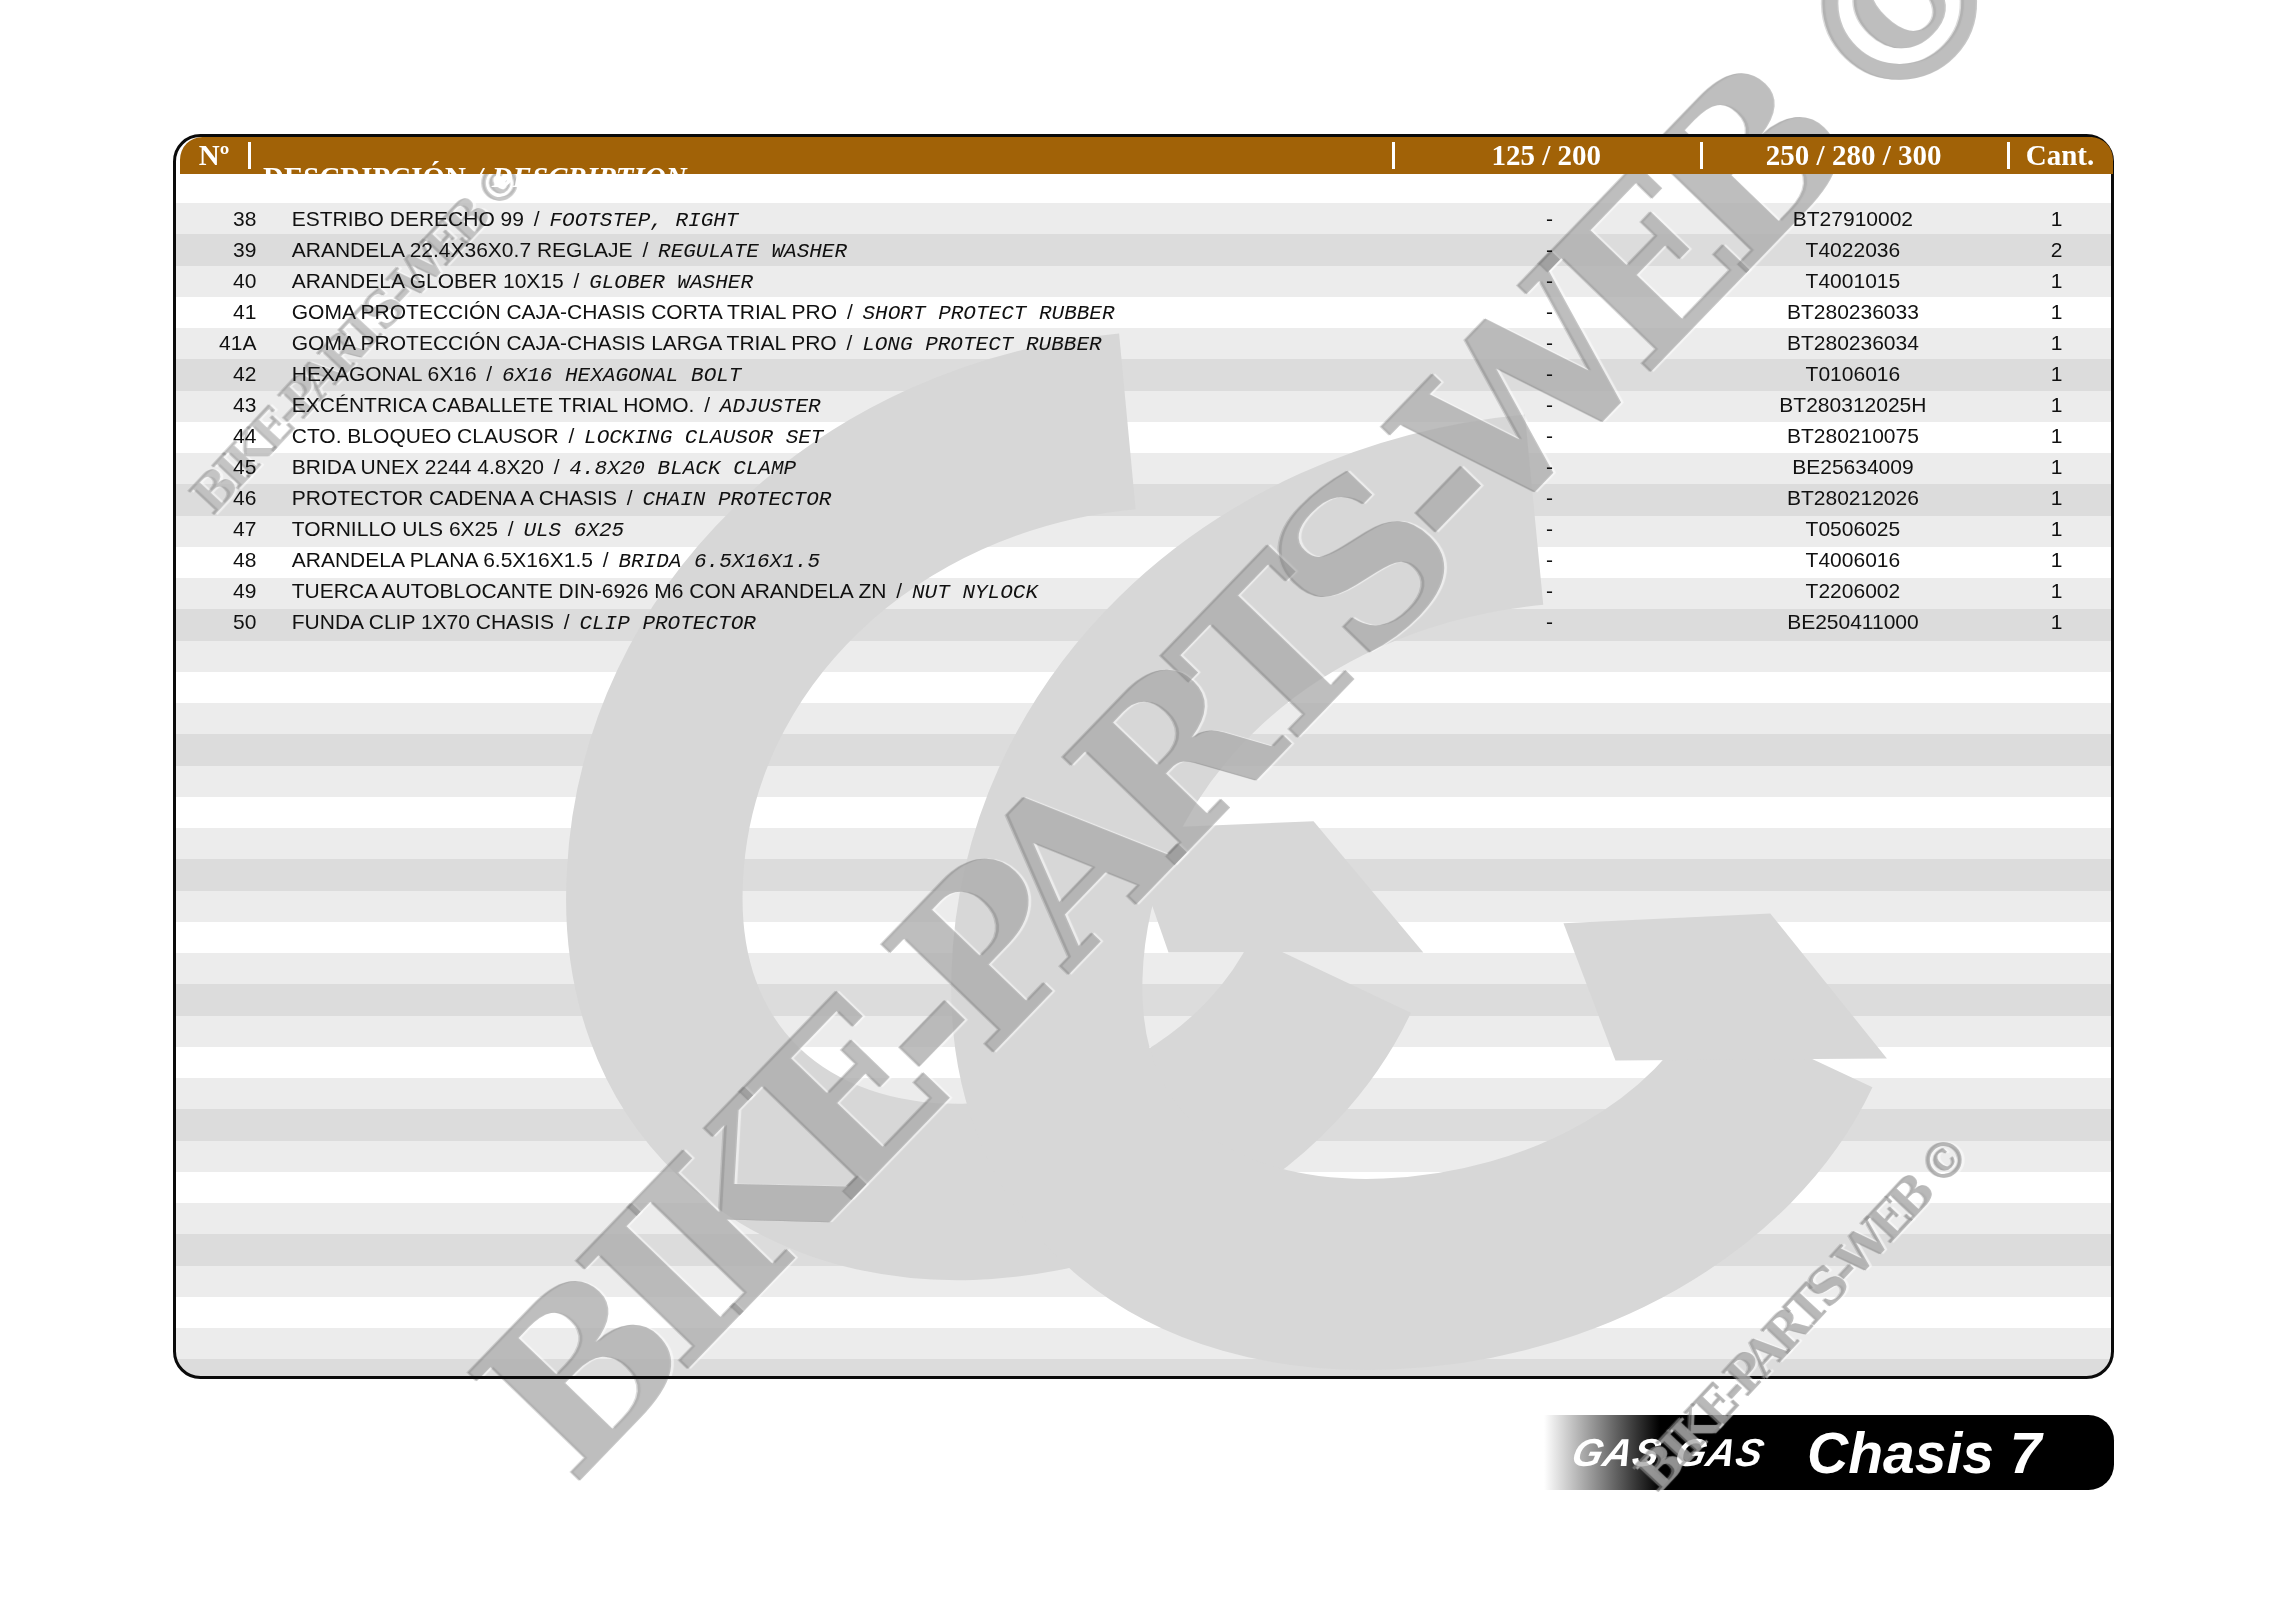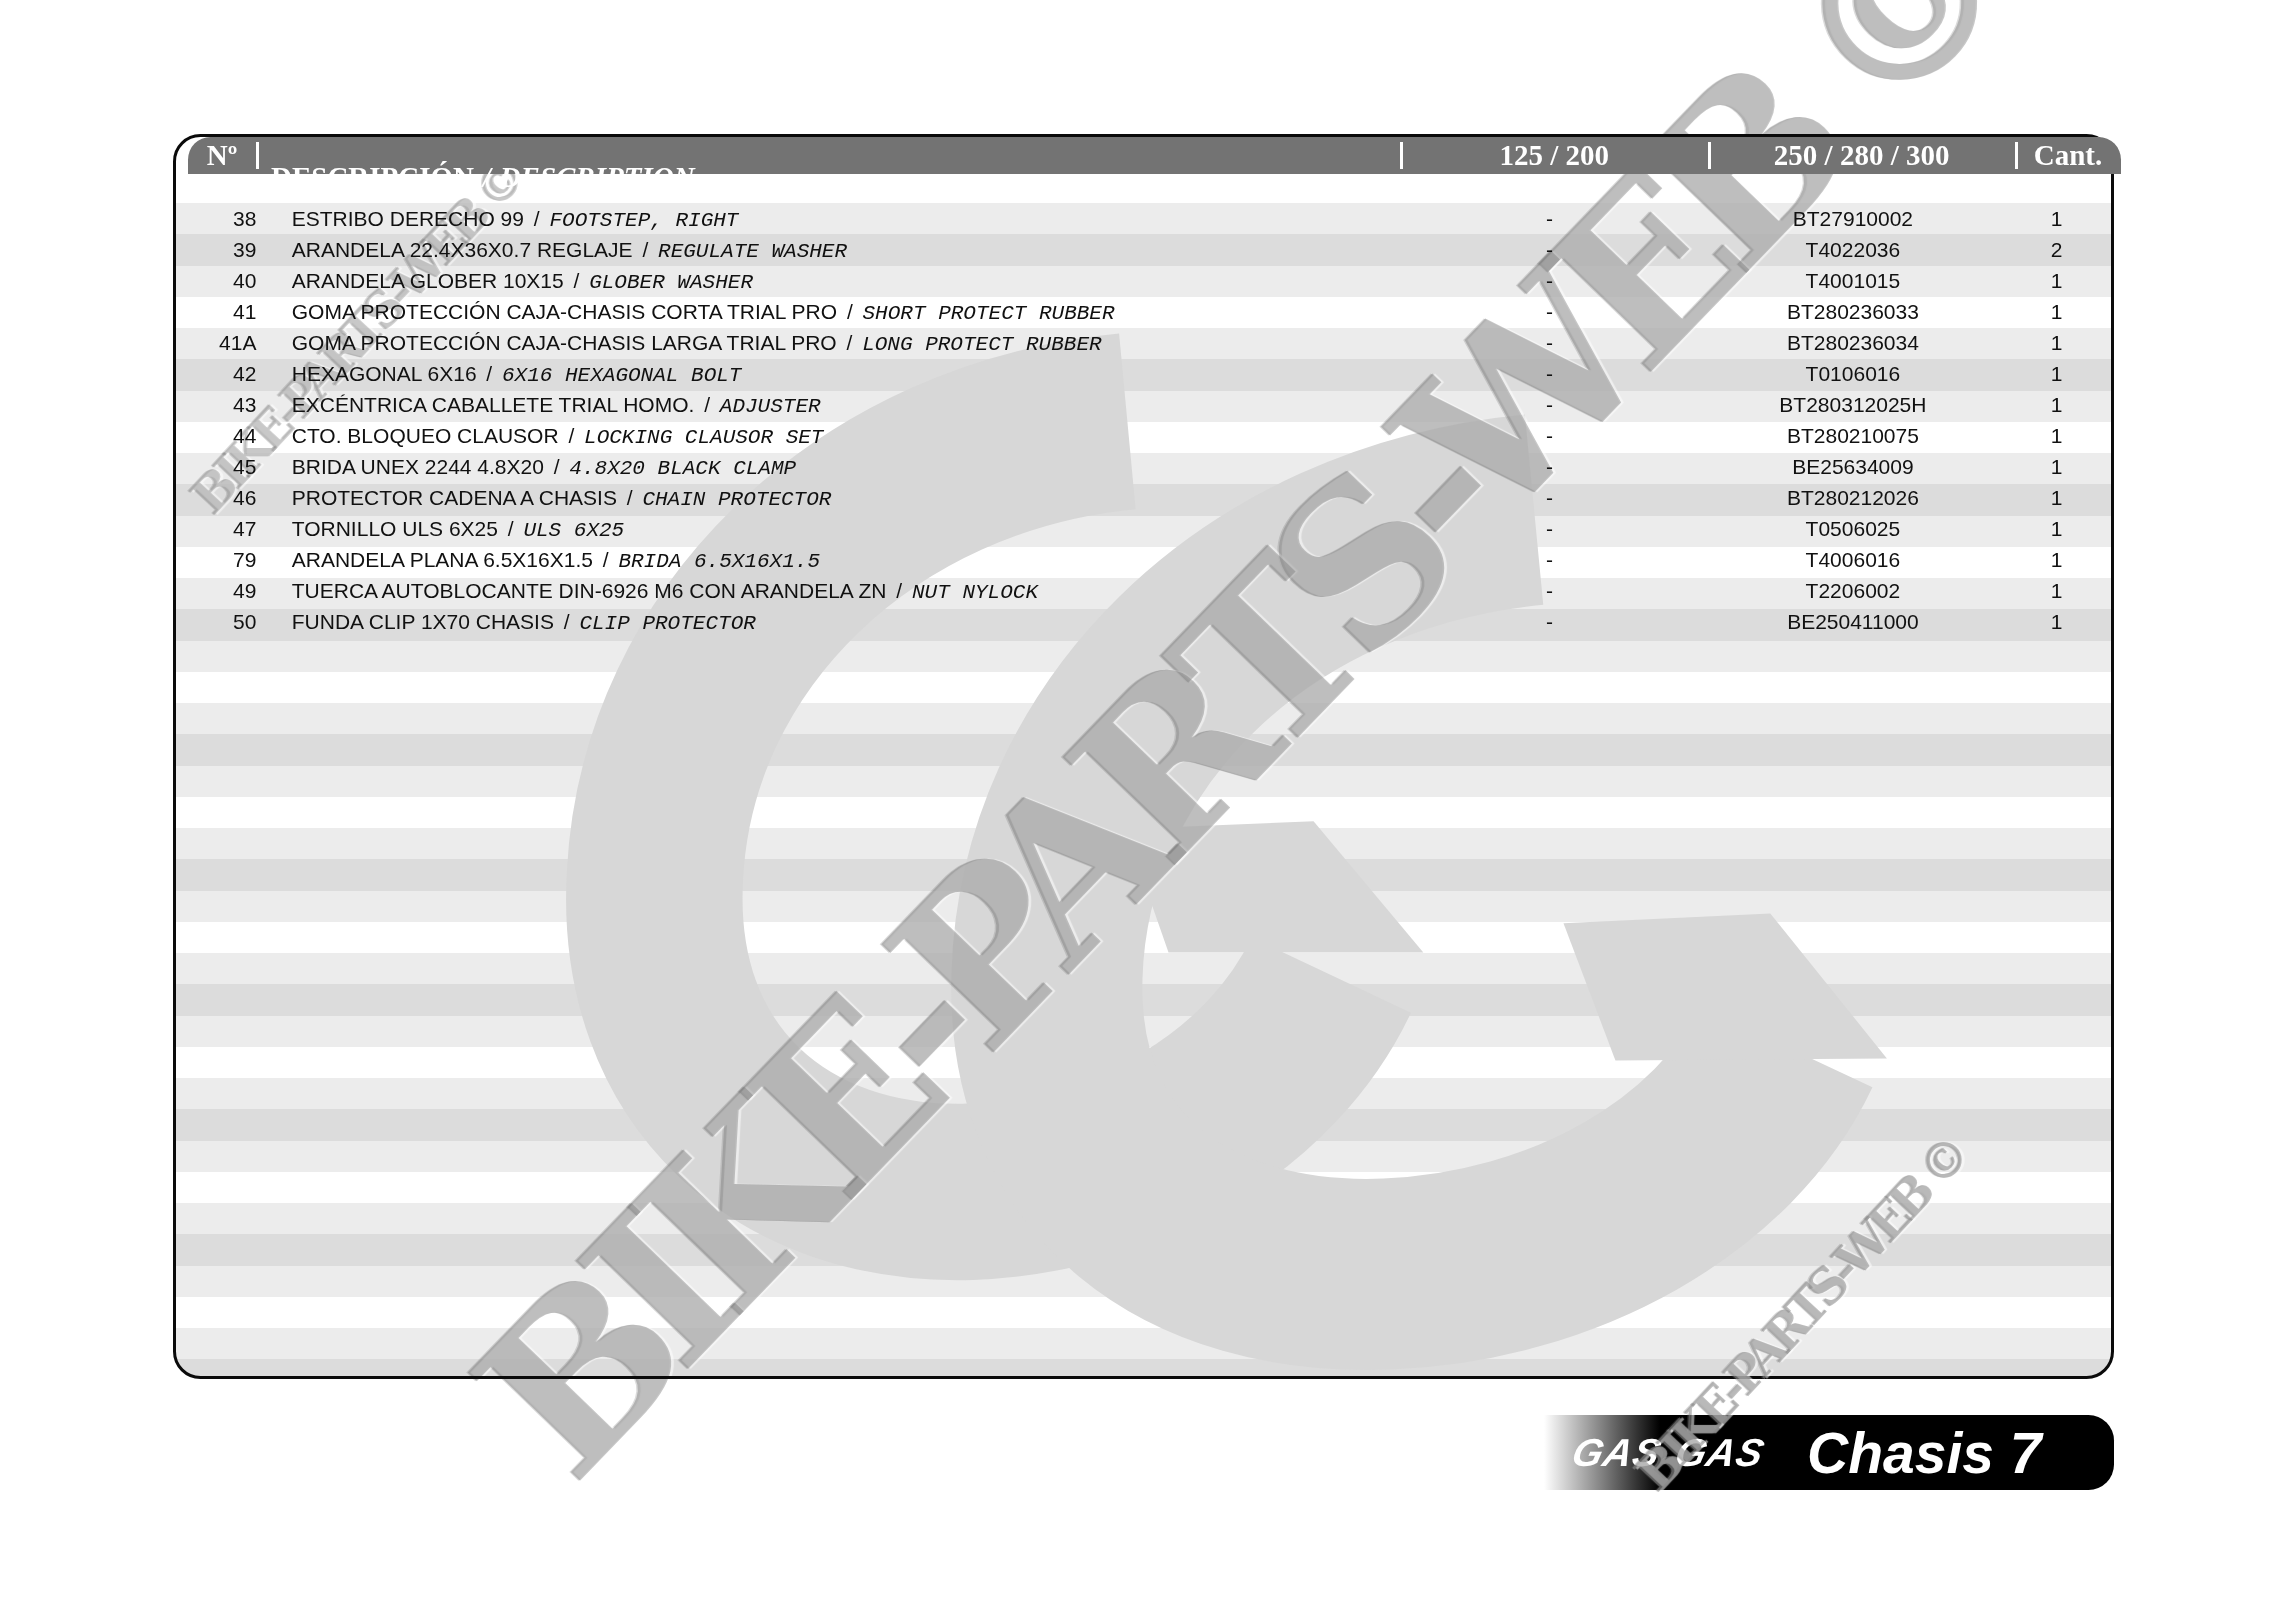--- a/index.html
+++ b/index.html
@@ -29,21 +29,21 @@
     transform:rotate(-46deg);color:rgba(122,122,122,0.42);}
   .wm-tl{left:201px;top:480px;font-size:49px;line-height:51px;letter-spacing:-6.9px;
     transform:rotate(-47deg);color:rgba(130,130,130,0.35);}
   .wm-br{left:1645px;top:1457px;font-size:49px;line-height:51px;letter-spacing:-6.9px;
     transform:rotate(-47deg);color:rgba(140,140,140,0.55);z-index:6;}
 
   
   .parts-table{position:absolute;left:173px;top:134px;width:1941px;height:1245px;
     box-sizing:border-box;border:3.9px solid #0a0a0a;border-radius:27.4px;z-index:3;background:transparent;}
 
-  .thead{position:absolute;left:12px;top:0;width:1933px;height:37px;background:#737373;
+  .thead{position:absolute;left:4px;top:0;width:1933px;height:37px;background:#a16207;
     border-radius:22.5px 22.5px 0 0;display:flex;align-items:center;color:#fff;
     font-family:"Liberation Serif","DejaVu Serif",serif;font-weight:bold;font-size:29px;}
   .h{position:relative;height:100%;display:flex;align-items:center;justify-content:center;box-sizing:border-box;}
   .h-no{width:68px;}
   .h-desc{width:1145px;justify-content:flex-start;padding-left:15px;margin-top:44px;}
   .h-125{width:308px;}
   .h-250{width:307px;}
   .h-qty{width:106px;}
   .hsep{margin:0 8.8px;font-style:italic;}
   .h-en{font-style:italic;}
@@ -191,21 +191,21 @@
 
       <div class="row">
         <div class="c c-no">47</div>
         <div class="c c-desc"><span>TORNILLO ULS 6X25</span><span class="sep">/</span><span class="en">ULS 6X25</span></div>
         <div class="c c-125">-</div>
         <div class="c c-250">T0506025</div>
         <div class="c c-qty">1</div>
       </div>
 
       <div class="row">
-        <div class="c c-no">79</div>
+        <div class="c c-no">48</div>
         <div class="c c-desc"><span>ARANDELA PLANA 6.5X16X1.5</span><span class="sep">/</span><span class="en">BRIDA 6.5X16X1.5</span></div>
         <div class="c c-125">-</div>
         <div class="c c-250">T4006016</div>
         <div class="c c-qty">1</div>
       </div>
 
       <div class="row">
         <div class="c c-no">49</div>
         <div class="c c-desc"><span>TUERCA AUTOBLOCANTE DIN-6926 M6 CON ARANDELA ZN</span><span class="sep">/</span><span class="en">NUT NYLOCK</span></div>
         <div class="c c-125">-</div>

